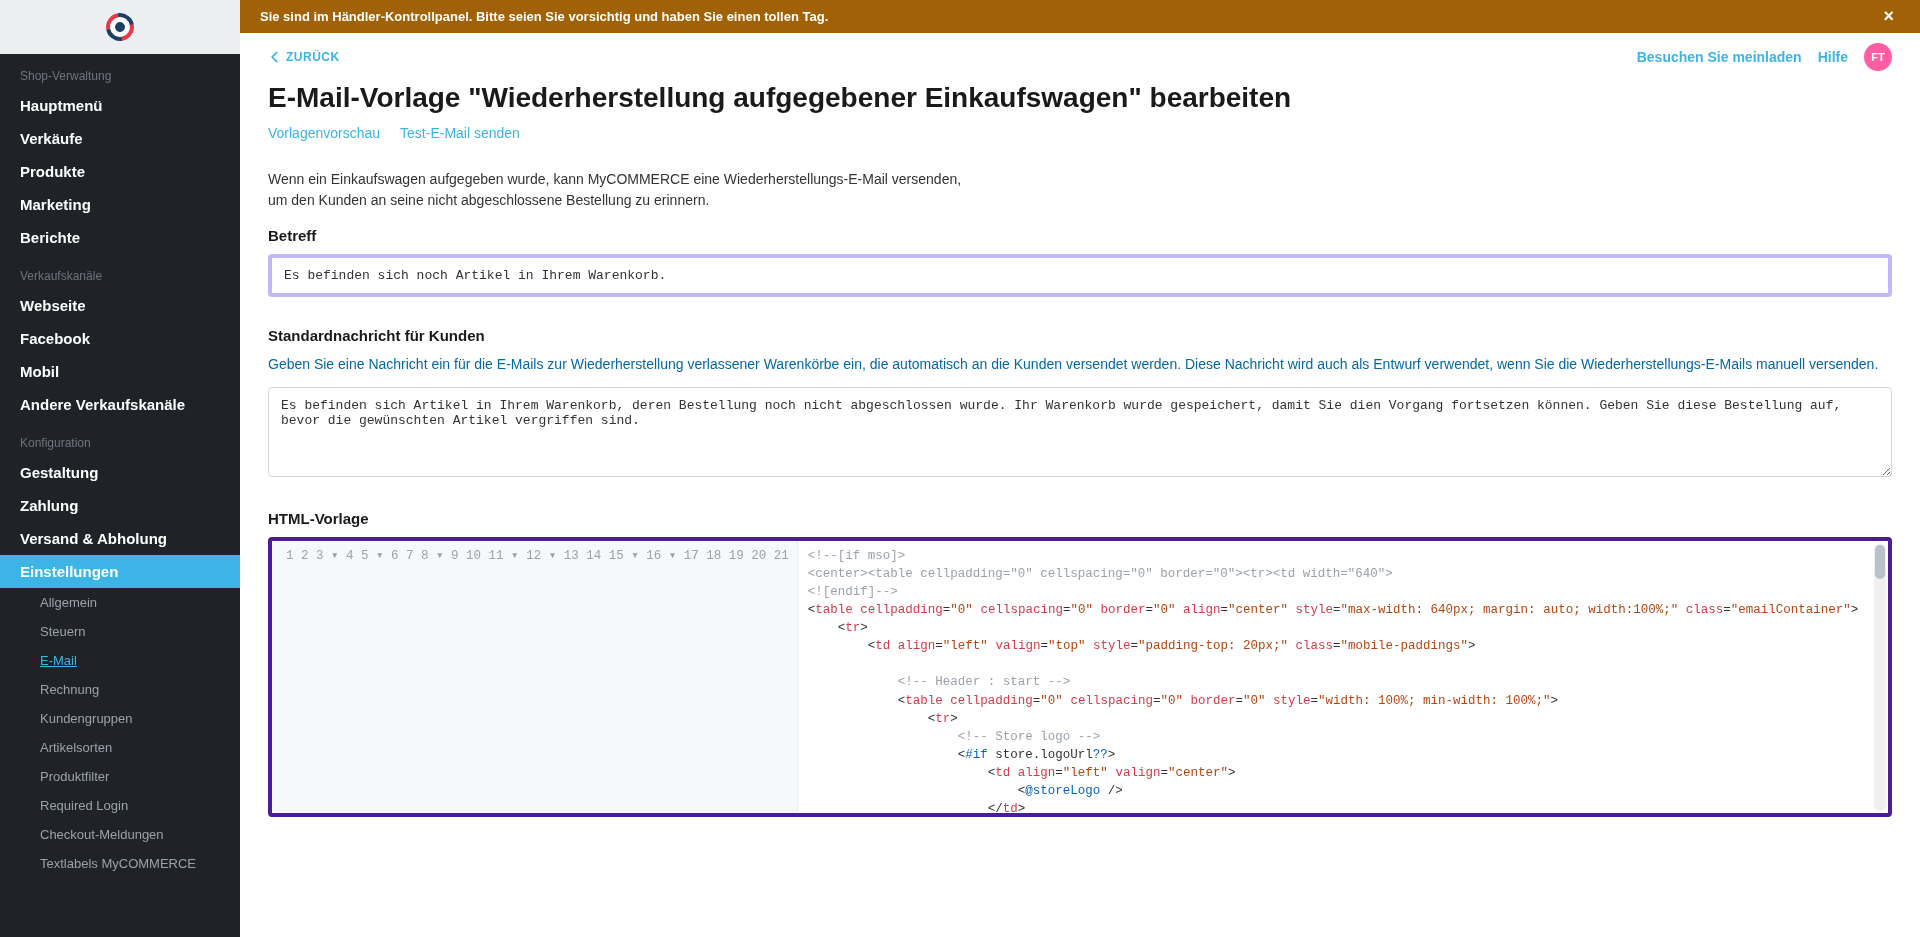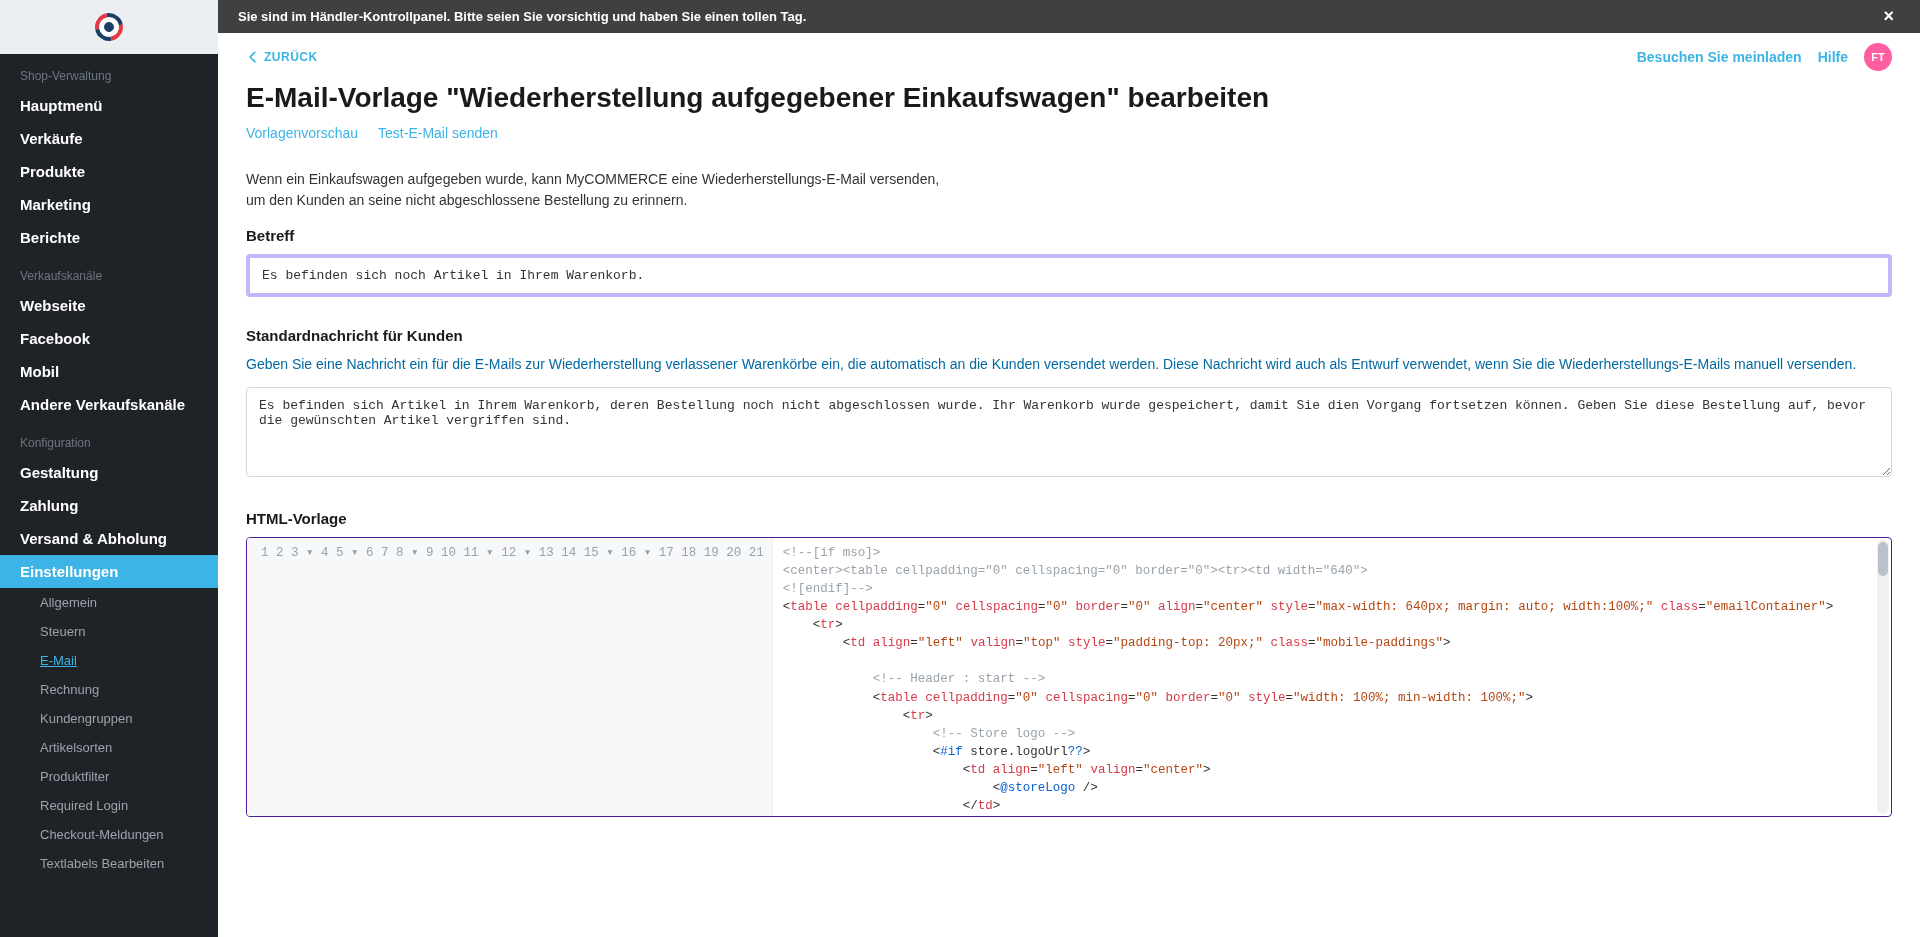--- a/index.html
+++ b/index.html
@@ -1,32 +1,32 @@
 <!DOCTYPE html>
 <html><head>
 <meta charset="utf-8">
 <style>
 * { margin: 0; padding: 0; box-sizing: border-box; }
 body { font-family: -apple-system, BlinkMacSystemFont, "Segoe UI", Helvetica, Arial, sans-serif; font-size: 14px; color: #333; background: #fff; }
 
 .app { display: flex; min-height: 100vh; }
 
-.sidebar { width: 218px; background: #1f2328; color: #a7afb6; flex-shrink: 0; }
+.sidebar { width: 240px; background: #1f2328; color: #a7afb6; flex-shrink: 0; }
 .logo-area { height: 54px; background: #eceff1; display: flex; align-items: center; justify-content: center; }
 .logo-circle { width: 28px; height: 28px; border-radius: 50%; border: 4px solid; border-color: #1c3f66 #e63946 #1c3f66 #e63946; background: #fff; transform: rotate(35deg); position: relative; }
 .logo-circle::after { content: ""; position: absolute; width: 10px; height: 10px; border-radius: 50%; background: #1c3f66; top: 50%; left: 50%; transform: translate(-50%,-50%); }
 
 .side-section-label { font-size: 12px; color: #6c757d; padding: 15px 20px 6px; }
 .side-item { padding: 8px 20px; font-size: 15px; font-weight: 600; color: #fff; cursor: pointer; }
 .side-item.active { background: #3cb4e5; color: #fff; }
 .sub-item { padding: 7px 20px 7px 40px; font-size: 13px; color: #9aa2aa; cursor: pointer; }
 .sub-item.active { color: #3cb4e5; text-decoration: underline; }
 
 .main { flex: 1; display: flex; flex-direction: column; min-width: 0; }
-.banner { background: #404040; color: #fff; padding: 6px 20px; font-size: 13px; font-weight: 600; display: flex; align-items: center; }
+.banner { background: #a16207; color: #fff; padding: 6px 20px; font-size: 13px; font-weight: 600; display: flex; align-items: center; }
 .banner-close { margin-left: auto; font-size: 18px; cursor: pointer; padding: 0 6px; }
 
 .topbar { display: flex; align-items: center; padding: 10px 28px; }
 .back-link { color: #3cb4e5; font-size: 12px; font-weight: 700; letter-spacing: 0.5px; display: flex; align-items: flex-end; cursor: pointer; }
 .back-link svg { width: 14px; height: 14px; margin-right: 4px; }
 .topbar-right { margin-left: auto; display: flex; align-items: center; gap: 16px; }
 .topbar-link { color: #3cb4e5; font-size: 14px; font-weight: 600; cursor: pointer; }
 .avatar { width: 28px; height: 28px; border-radius: 50%; background: #ff5fa2; color: #fff; font-size: 11px; font-weight: 600; display: flex; align-items: center; justify-content: center; }
 
 .content { padding: 0 28px 40px; }
@@ -34,21 +34,21 @@
 .page-actions { display: flex; gap: 20px; margin-bottom: 28px; }
 .action-link { color: #3cb4e5; font-size: 14px; cursor: pointer; }
 
 .intro { font-size: 14px; color: #333; margin-bottom: 16px; line-height: 1.5; max-width: 750px; }
 .section-label { font-size: 15px; font-weight: 700; color: #1a1a1a; margin-bottom: 10px; }
 .field-input { width: 100%; border: 4px solid #c4b5fd; border-radius: 4px; padding: 10px 12px; font-family: "Courier New", monospace; font-size: 13px; color: #333; background: #fff; }
 .field-textarea { width: 100%; border: 1px solid #d0d7dd; border-radius: 4px; padding: 10px 12px; font-family: "Courier New", monospace; font-size: 13px; color: #333; min-height: 90px; resize: vertical; background: #fff; }
 .section-block { margin-bottom: 30px; }
 .helper-text { font-size: 14px; color: #0369a1; line-height: 1.5; margin-bottom: 12px; }
 
-.code-editor { border: 1px solid #4c1d95; border-radius: 4px; display: flex; font-family: Menlo, Consolas, "Courier New", monospace; font-size: 12.5px; height: 280px; overflow: hidden; position: relative; }
+.code-editor { border: 4px solid #4c1d95; border-radius: 4px; display: flex; font-family: Menlo, Consolas, "Courier New", monospace; font-size: 12.5px; height: 280px; overflow: hidden; position: relative; }
 .gutter { background: #f7f8f9; color: #9aa2aa; padding: 6px 8px 6px 14px; text-align: right; user-select: none; border-right: 1px solid #eee; line-height: 1.45; }
 .code-lines { padding: 6px 10px; white-space: pre; overflow-x: auto; flex: 1; line-height: 1.45; }
 .code-scroll { position: absolute; right: 2px; top: 2px; bottom: 2px; width: 12px; background: #f0f0f0; border-radius: 6px; }
 .code-thumb { position: absolute; top: 2px; left: 1px; right: 1px; height: 34px; background: #b9c2cb; border-radius: 5px; }
 
 .tok-red { color: #d73a49; }
 .tok-str { color: #b54610; }
 .tok-com { color: #9aa2aa; }
 .tok-blue { color: #0761c7; }
 </style>
@@ -83,21 +83,21 @@
 
     <div class="sub-item">Allgemein</div>
     <div class="sub-item">Steuern</div>
     <div class="sub-item active">E-Mail</div>
     <div class="sub-item">Rechnung</div>
     <div class="sub-item">Kundengruppen</div>
     <div class="sub-item">Artikelsorten</div>
     <div class="sub-item">Produktfilter</div>
     <div class="sub-item">Required Login</div>
     <div class="sub-item">Checkout-Meldungen</div>
-    <div class="sub-item">Textlabels Bearbeiten</div>
+    <div class="sub-item">Textlabels MyCOMMERCE</div>
   </div>
 
   <div class="main">
     <div class="banner">
       <span>Sie sind im Händler-Kontrollpanel. Bitte seien Sie vorsichtig und haben Sie einen tollen Tag.</span>
       <span class="banner-close">×</span>
     </div>
 
     <div class="topbar">
       <div class="back-link">

